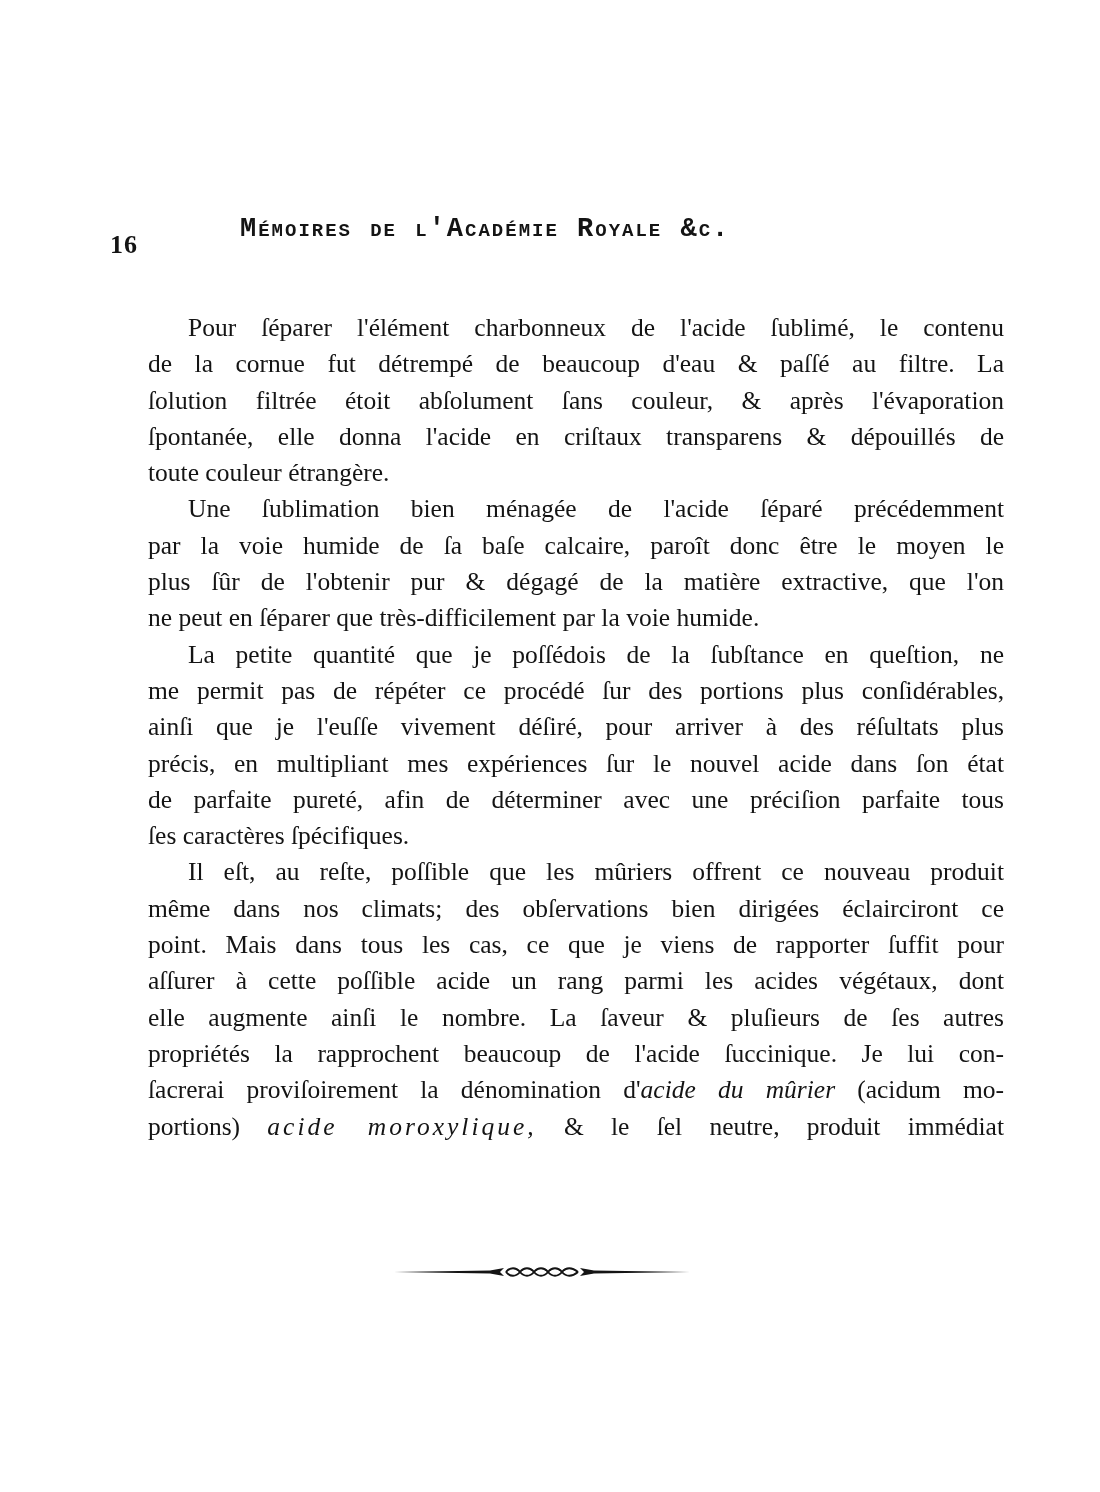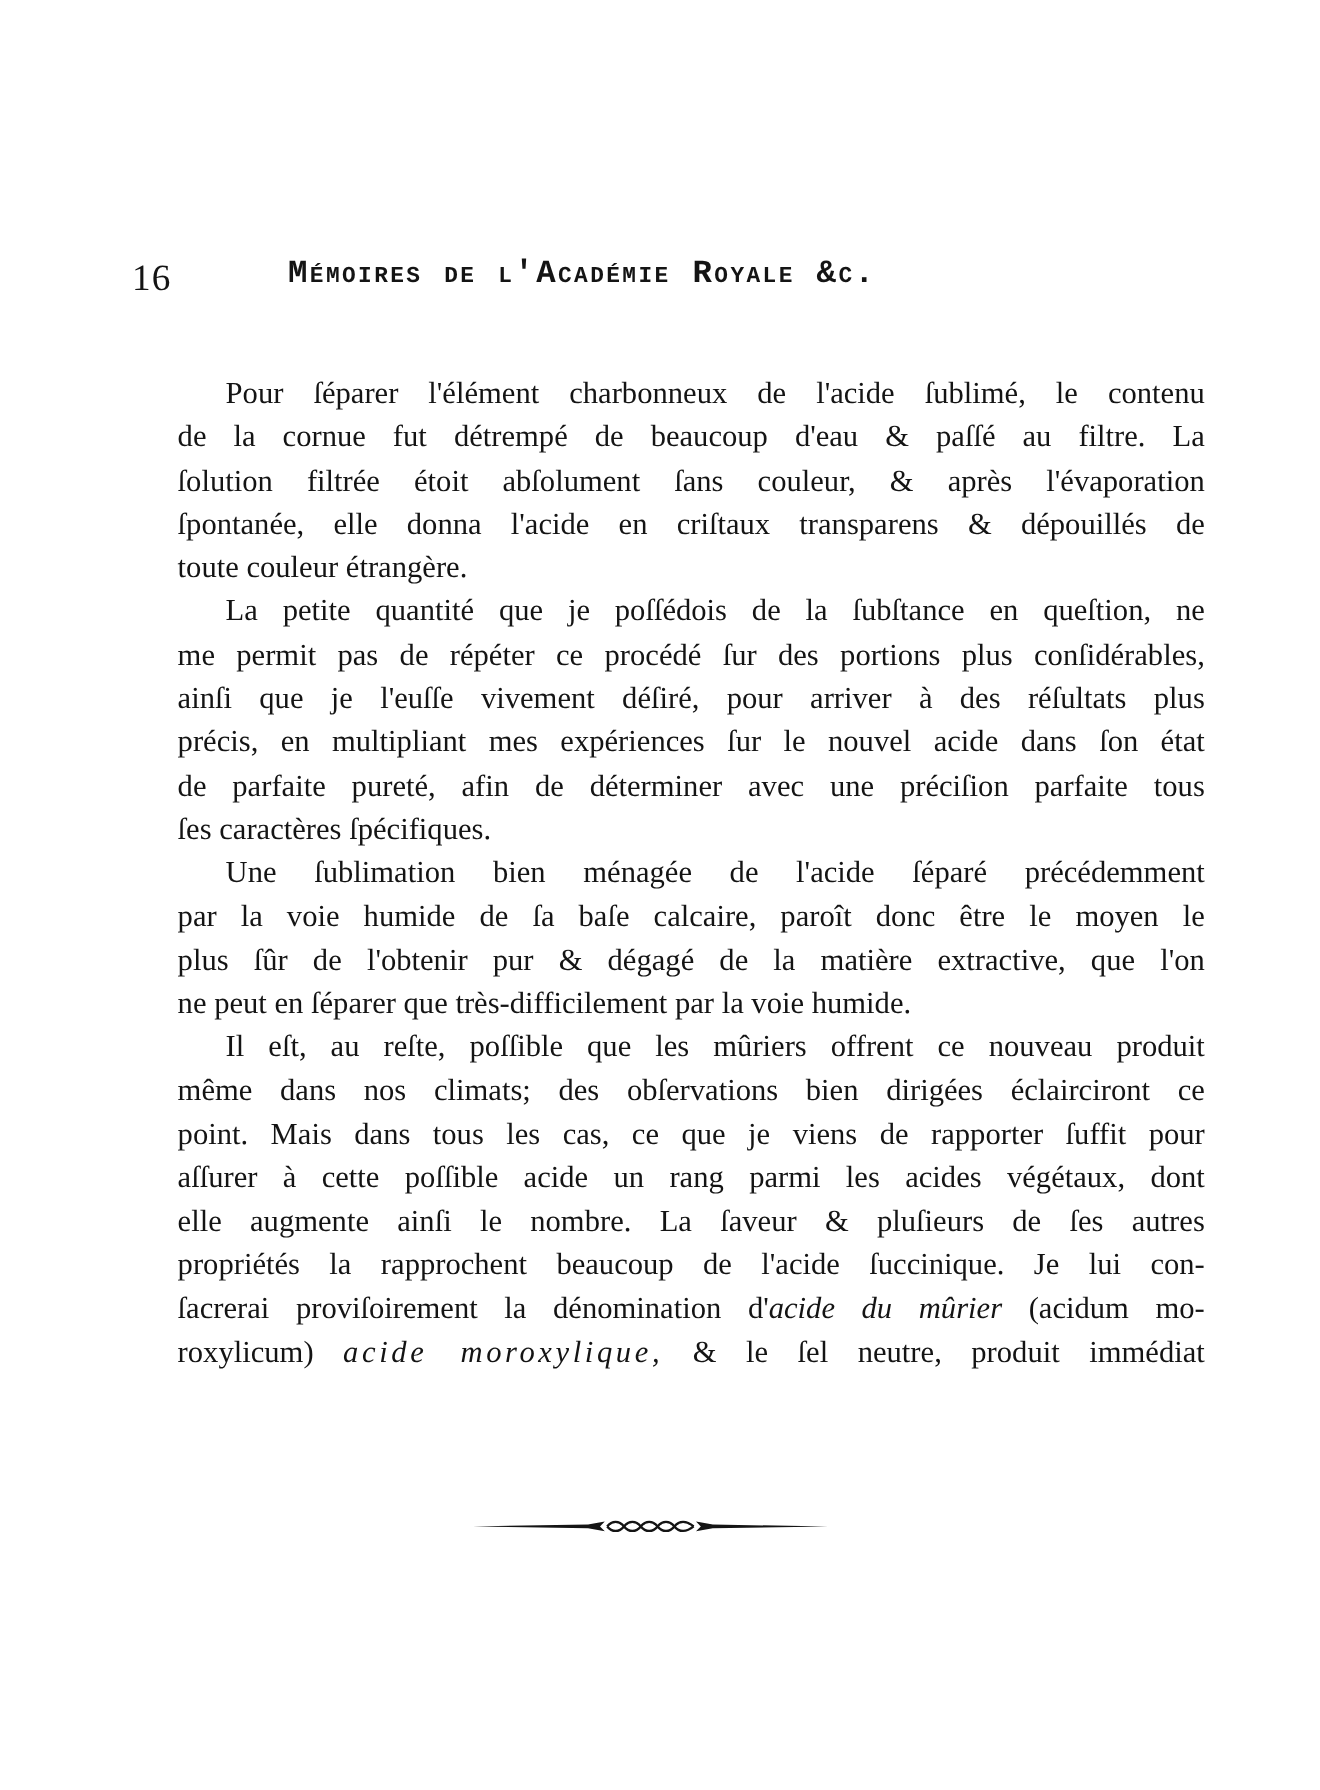--- a/index.html
+++ b/index.html
@@ -24,23 +24,23 @@
     .running-head {
       position: absolute;
       top: 214px;
       left: 0;
       width: 896px;
       height: 40px;
     }
     .page-number {
       position: absolute;
       left: 2px;
-      top: 0;
-      font-size: 31px;
-      font-weight: normal;
+      top: 16px;
+      font-size: 26px;
+      font-weight: bold;
       letter-spacing: 1px;
     }
     .running-title {
       position: absolute;
       left: 132px;
       top: 0;
       font-size: 27px;
       font-weight: bold;
       font-variant: small-caps;
       letter-spacing: 2px;
@@ -104,44 +104,44 @@
 
     <div class="para">
       <span class="line indent">Pour ſéparer l'élément charbonneux de l'acide ſublimé, le contenu</span>
       <span class="line">de la cornue fut détrempé de beaucoup d'eau &amp; paſſé au filtre. La</span>
       <span class="line">ſolution filtrée étoit abſolument ſans couleur, &amp; après l'évaporation</span>
       <span class="line">ſpontanée, elle donna l'acide en criſtaux transparens &amp; dépouillés de</span>
       <span class="line last">toute couleur étrangère.</span>
     </div>
 
     <div class="para">
+      <span class="line indent">Une ſublimation bien ménagée de l'acide ſéparé précédemment</span>
+      <span class="line">par la voie humide de ſa baſe calcaire, paroît donc être le moyen le</span>
+      <span class="line">plus ſûr de l'obtenir pur &amp; dégagé de la matière extractive, que l'on</span>
+      <span class="line last">ne peut en ſéparer que très-difficilement par la voie humide.</span>
+    </div>
+
+    <div class="para">
       <span class="line indent">La petite quantité que je poſſédois de la ſubſtance en queſtion, ne</span>
       <span class="line">me permit pas de répéter ce procédé ſur des portions plus conſidérables,</span>
       <span class="line">ainſi que je l'euſſe vivement déſiré, pour arriver à des réſultats plus</span>
       <span class="line">précis, en multipliant mes expériences ſur le nouvel acide dans ſon état</span>
       <span class="line">de parfaite pureté, afin de déterminer avec une préciſion parfaite tous</span>
       <span class="line last">ſes caractères ſpécifiques.</span>
-    </div>
-
-    <div class="para">
-      <span class="line indent">Une ſublimation bien ménagée de l'acide ſéparé précédemment</span>
-      <span class="line">par la voie humide de ſa baſe calcaire, paroît donc être le moyen le</span>
-      <span class="line">plus ſûr de l'obtenir pur &amp; dégagé de la matière extractive, que l'on</span>
-      <span class="line last">ne peut en ſéparer que très-difficilement par la voie humide.</span>
     </div>
 
     <div class="para">
       <span class="line indent">Il eſt, au reſte, poſſible que les mûriers offrent ce nouveau produit</span>
       <span class="line">même dans nos climats; des obſervations bien dirigées éclairciront ce</span>
       <span class="line">point. Mais dans tous les cas, ce que je viens de rapporter ſuffit pour</span>
       <span class="line">aſſurer à cette poſſible acide un rang parmi les acides végétaux, dont</span>
       <span class="line">elle augmente ainſi le nombre. La ſaveur &amp; pluſieurs de ſes autres</span>
       <span class="line">propriétés la rapprochent beaucoup de l'acide ſuccinique. Je lui con-</span>
       <span class="line"><span>ſacrerai proviſoirement la dénomination d'</span><em>acide du mûrier</em><span> (acidum mo-</span></span>
-      <span class="line"><span>roxylicum) </span><span class="spaced">acide moroxylique,</span><span> &amp; le ſel neutre, produit immédiat</span></span>
+      <span class="line"><span>portions) </span><span class="spaced">acide moroxylique,</span><span> &amp; le ſel neutre, produit immédiat</span></span>
     </div>
 
   </div>
 
   <svg class="ornament" viewBox="0 0 300 16" xmlns="http://www.w3.org/2000/svg">
     <path d="M2 8 L98 6.5 L112 4 L108 8 L112 12 L98 9.5 Z" fill="#141414"></path>
     <path d="M298 8 L202 6.5 L188 4 L192 8 L188 12 L202 9.5 Z" fill="#141414"></path>
     <g fill="none" stroke="#141414" stroke-width="2">
       <path d="M114 8 C118 3, 124 3, 128 8 C132 13, 138 13, 142 8 C146 3, 152 3, 156 8 C160 13, 166 13, 170 8 C174 3, 180 3, 186 8"></path>
       <path d="M114 8 C118 13, 124 13, 128 8 C132 3, 138 3, 142 8 C146 13, 152 13, 156 8 C160 3, 166 3, 170 8 C174 13, 180 13, 186 8"></path>

